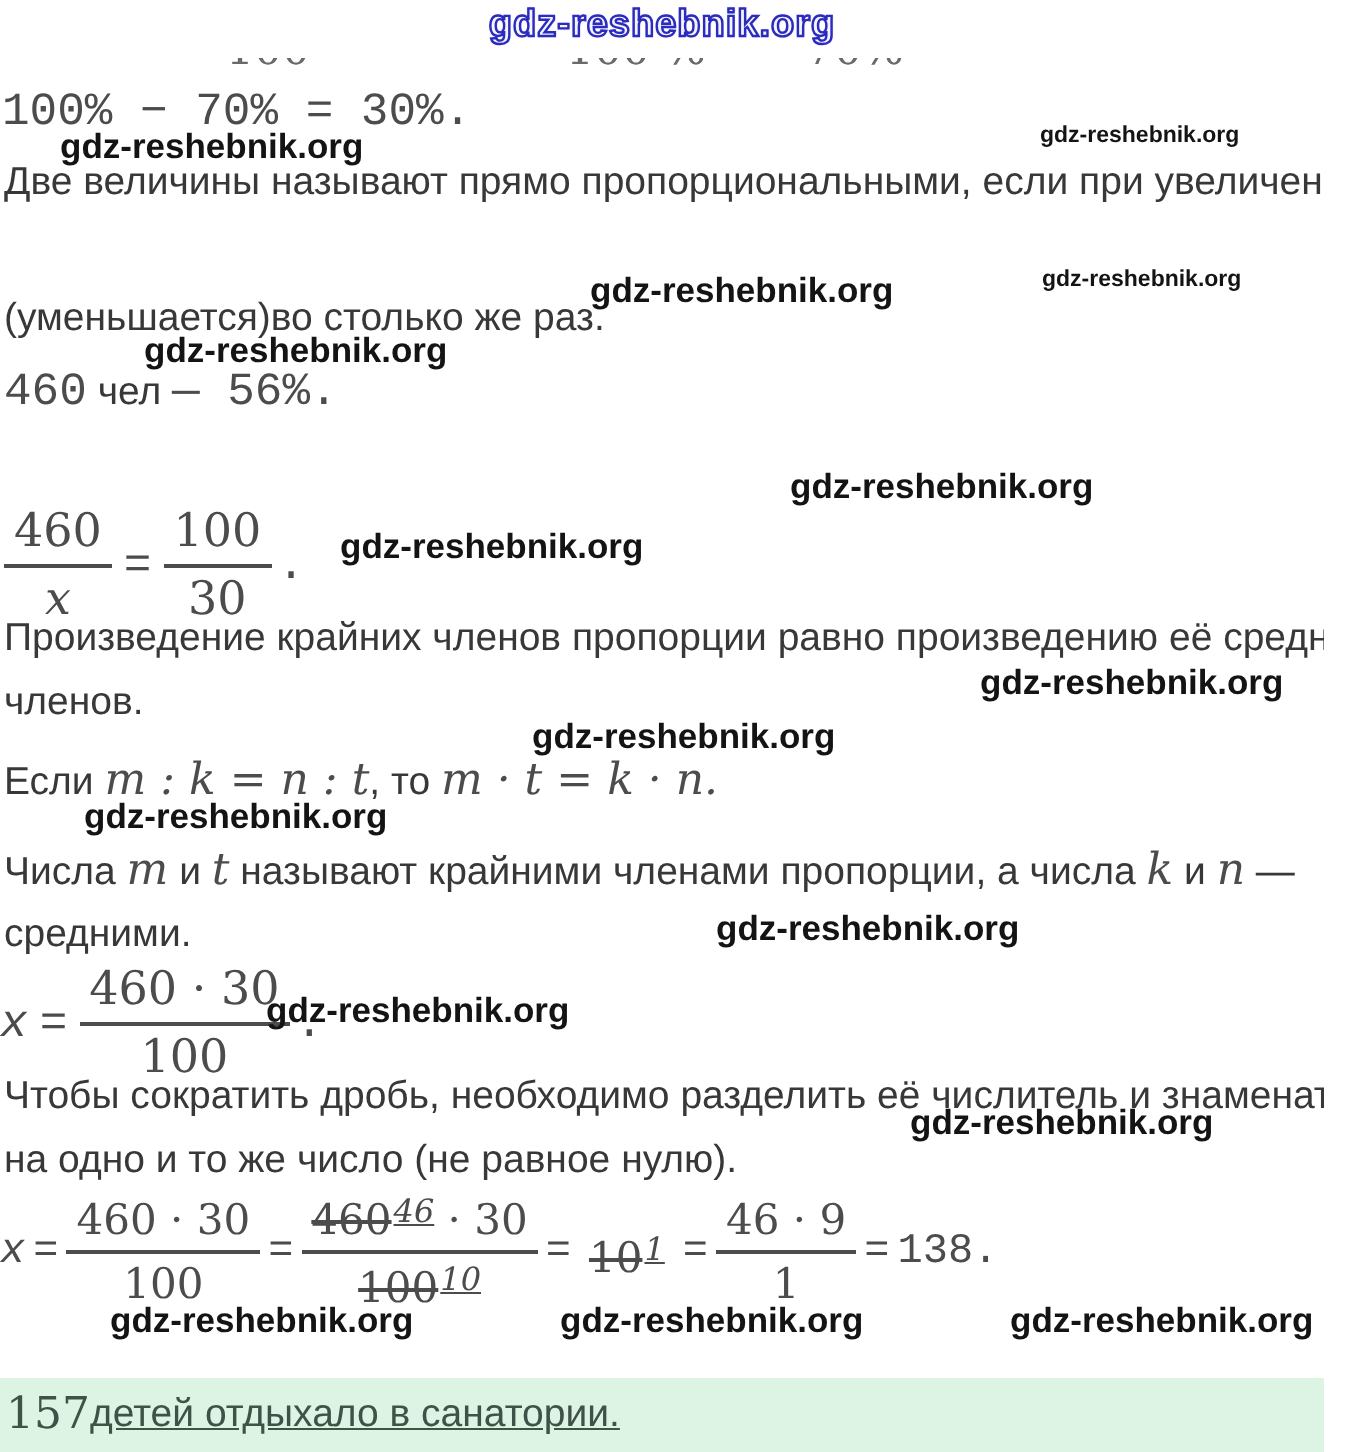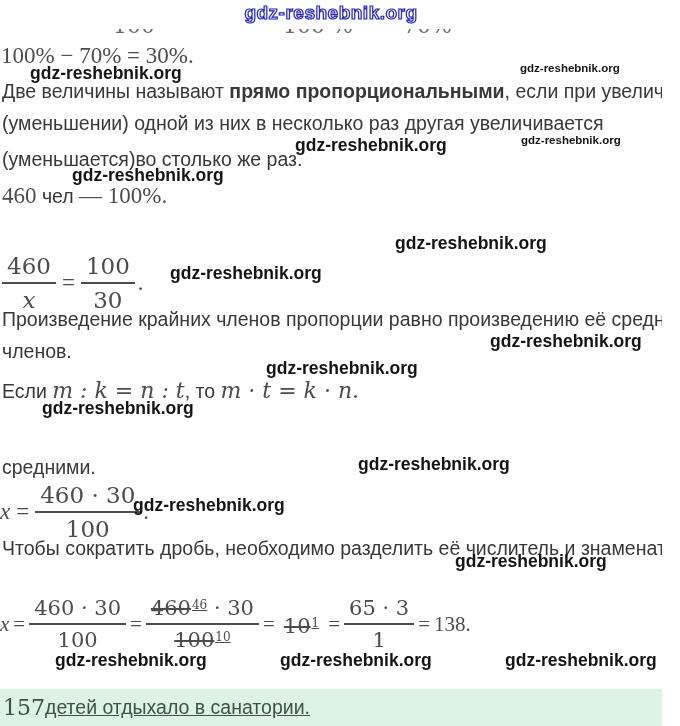--- a/index.html
+++ b/index.html
@@ -1,41 +1,41 @@
 <!DOCTYPE html>
 <html><head>
 <meta charset="utf-8">
 <style>
   html,body{margin:0;padding:0;background:#ffffff;}
   #page{position:relative;width:662px;height:726px;background:#ffffff;overflow:hidden;
         font-family:"Liberation Sans",sans-serif;}
   .line{position:absolute;white-space:nowrap;}
   .sans{font-family:"Liberation Sans",sans-serif;font-size:19.5px;color:#383838;}
-  .sans b{font-weight:700;}
-  .math{font-family:Liberation Serif, serif;font-size:23px;color:#4c4c4c;}
+  .sans b{font-weight:400;}
+  .math{font-family:Liberation Mono, monospace;font-size:23px;color:#4c4c4c;}
   .mmid{font-family:"DejaVu Serif",serif;font-size:22px;color:#4c4c4c;}
   .ital{font-style:italic;}
   .wm{position:absolute;font-family:"Liberation Sans",sans-serif;font-weight:700;color:#141414;white-space:nowrap;}
   .wm-lg{font-size:17.5px;}
   .wm-sm{font-size:11.5px;font-weight:600;}
   .wm-top{top:2px;left:50%;transform:translateX(-50%);font-size:19px;font-weight:800;
           color:#f4f4ff;-webkit-text-stroke:1.2px #2b2bbd;text-shadow:0 0 1px #2b2bbd;letter-spacing:.5px;}
   .cutrow{position:absolute;top:29px;left:0;width:680px;height:12px;overflow:hidden;}
   .cut{position:absolute;top:-16px;font-family:"DejaVu Serif",serif;font-size:22px;color:#6a6a6a;}
   .eqrow{position:absolute;display:flex;align-items:center;gap:6px;white-space:nowrap;}
   .frac{display:inline-flex;flex-direction:column;text-align:center;
         font-family:"DejaVu Serif",serif;font-size:23px;color:#4c4c4c;}
   .fnum{display:block;border-bottom:2px solid #4c4c4c;padding:0 5px 3px;}
   .fden{display:block;padding:3px 5px 0;}
   .cancel{text-decoration:line-through;text-decoration-thickness:2px;}
   .csup{font-size:13px;vertical-align:7px;text-decoration:underline;margin-left:1px;}
   .big{gap:4px;}
   .big .frac{font-size:21px;}
   .big .math{font-size:21px;}
-  .big .csup{font-size:12px;vertical-align:6px;}
+  .big .csup{font-size:16px;vertical-align:6px;font-style:italic;}
   .dot{margin-left:-3px;}
   .answer{position:absolute;left:0;top:689px;width:680px;height:37px;background:#ddf3e4;
           display:flex;align-items:center;padding-left:3px;box-sizing:border-box;}
   .ans-num{font-family:"DejaVu Serif",serif;font-size:22px;color:#3e5247;}
   .ans-text{font-family:"Liberation Sans",sans-serif;font-size:19.5px;color:#3e5247;text-decoration:underline;}
 </style>
 </head>
 <body>
 
 <div id="page">
@@ -49,31 +49,30 @@
   </div>
 
   <div class="line math" style="top:43px;left:1px;">100% − 70% = 30%.</div>
 
   <div class="wm wm-lg" style="left:30px;top:63px;">gdz-reshebnik.org</div>
   <div class="wm wm-sm" style="left:520px;top:62px;">gdz-reshebnik.org</div>
 
   <div class="line sans" style="top:80px;left:2px;">
     <span>Две величины называют </span><b>прямо пропорциональными</b><span>, если при увеличении</span>
   </div>
-  <div class="line sans" style="top:112px;left:2px;">(уменьшении) одной из них в несколько раз другая увеличивается</div>
 
   <div class="wm wm-lg" style="left:295px;top:135px;">gdz-reshebnik.org</div>
   <div class="wm wm-sm" style="left:521px;top:134px;">gdz-reshebnik.org</div>
 
   <div class="line sans" style="top:148px;left:2px;">(уменьшается)во столько же раз.</div>
 
   <div class="wm wm-lg" style="left:72px;top:165px;">gdz-reshebnik.org</div>
 
   <div class="line" style="top:183px;left:2px;">
-    <span class="math">460</span><span class="sans"> чел </span><span class="math">— 100%.</span>
+    <span class="math">460</span><span class="sans"> чел </span><span class="math">— 56%.</span>
   </div>
 
 
   <div class="wm wm-lg" style="left:395px;top:233px;">gdz-reshebnik.org</div>
 
   <div class="eqrow" style="top:253px;left:2px;">
     <span class="frac">
       <span class="fnum">460</span>
       <span class="fden ital">x</span>
     </span>
@@ -94,60 +93,64 @@
   <div class="line sans" style="top:340px;left:2px;">членов.</div>
 
   <div class="wm wm-lg" style="left:266px;top:358px;">gdz-reshebnik.org</div>
 
   <div class="line" style="top:378px;left:2px;">
     <span class="sans">Если </span><span class="mmid ital">m : k = n : t</span><span class="sans">, то </span><span class="mmid ital">m · t = k · n.</span>
   </div>
 
   <div class="wm wm-lg" style="left:42px;top:398px;">gdz-reshebnik.org</div>
 
+  <div class="line" style="top:423px;left:2px;">
+    <span class="sans">Числа </span><span class="mmid ital">m</span><span class="sans"> и </span><span class="mmid ital">t</span><span class="sans"> называют крайними членами пропорции, а числа </span><span class="mmid ital">k</span><span class="sans"> и </span><span class="mmid ital">n</span><span class="sans"> —</span>
+  </div>
   <div class="line sans" style="top:456px;left:2px;">средними.</div>
 
   <div class="wm wm-lg" style="left:358px;top:454px;">gdz-reshebnik.org</div>
 
   <div class="eqrow" style="top:482px;left:0;">
     <span class="math ital">x</span>
     <span class="math">=</span>
     <span class="frac">
       <span class="fnum">460 · 30</span>
       <span class="fden">100</span>
     </span>
     <span class="math dot">.</span>
   </div>
 
   <div class="wm wm-lg" style="left:133px;top:495px;">gdz-reshebnik.org</div>
 
   <div class="line sans" style="top:537px;left:2px;">Чтобы сократить дробь, необходимо разделить её числитель и знаменатель</div>
 
   <div class="wm wm-lg" style="left:455px;top:551px;">gdz-reshebnik.org</div>
 
+  <div class="line sans" style="top:569px;left:2px;">на одно и то же число (не равное нулю).</div>
 
   <div class="eqrow big" style="top:596px;left:0;">
     <span class="math ital">x</span>
     <span class="math">=</span>
     <span class="frac">
       <span class="fnum">460 · 30</span>
       <span class="fden">100</span>
     </span>
     <span class="math">=</span>
     <span class="frac">
       <span class="fnum"><span class="cancel">460</span><span class="csup">46</span><span> · 30</span></span>
       <span class="fden"><span class="cancel">100</span><span class="csup">10</span></span>
     </span>
     <span class="math">=</span>
     <span class="frac">
       <span class="fden"><span class="cancel">10</span><span class="csup">1</span></span>
     </span>
     <span class="math">=</span>
     <span class="frac">
-      <span class="fnum">65 · 3</span>
+      <span class="fnum">46 · 9</span>
       <span class="fden">1</span>
     </span>
     <span class="math">=</span>
     <span class="math">138.</span>
   </div>
 
   <div class="wm wm-lg" style="left:55px;top:650px;">gdz-reshebnik.org</div>
   <div class="wm wm-lg" style="left:280px;top:650px;">gdz-reshebnik.org</div>
   <div class="wm wm-lg" style="left:505px;top:650px;">gdz-reshebnik.org</div>
 

